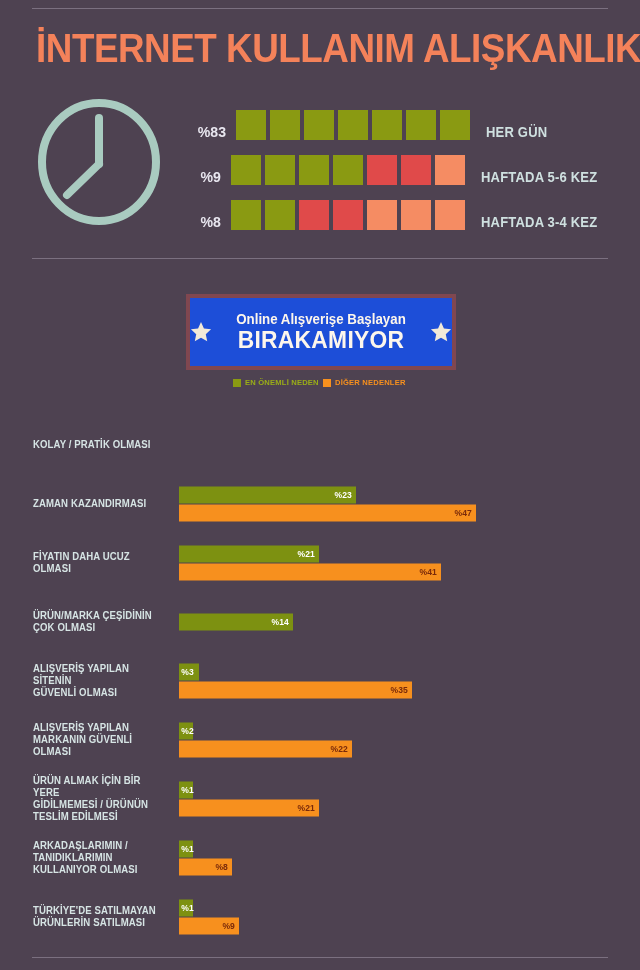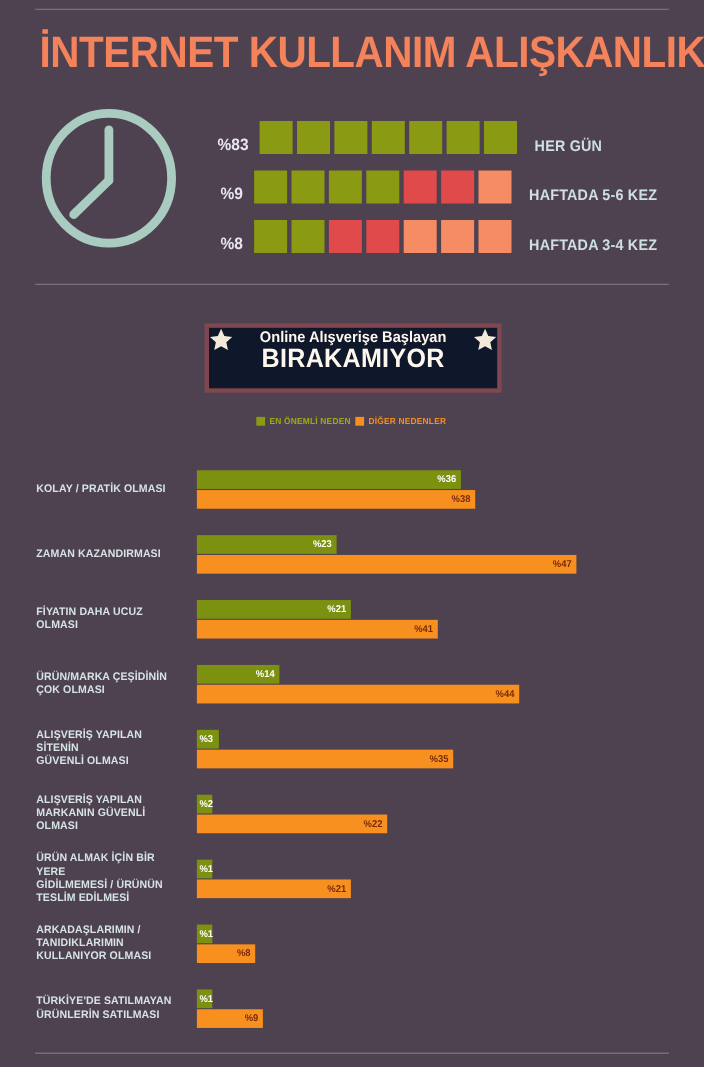--- a/index.html
+++ b/index.html
@@ -98,23 +98,24 @@
     transform-origin: left center;
     white-space: nowrap;
   }
 
   
   .banner {
     position: absolute;
     left: 190px;
     top: 298px;
     width: 262px;
-    height: 55px;
-    background: #0f172a;
+    height: 68px;
+    background: #1d4ed8;
     display: flex;
+    align-items: center;
     justify-content: center;
     box-shadow: 0 0 0 4px rgba(224,81,81,0.35);
   }
   .banner-star { width: 22px; height: 22px; flex: 0 0 22px; }
   .banner-text {
     flex: 1 1 auto;
     text-align: center;
     padding: 0 4px;
   }
   .banner-line1 {
@@ -306,63 +307,52 @@
     <div class="legend-item">
       <span class="legend-swatch orange"></span>
       <span class="legend-label orange">DİĞER NEDENLER</span>
     </div>
   </div>
 
   <div class="chart">
 
     <div class="bar-row">
       <div class="bar-label">KOLAY / PRATİK OLMASI</div>
-      <div class="bars">
-        <div class="bar green" style="width: 239.76px;">
-          <span class="bar-value">%36</span>
-        </div>
-        <div class="bar orange" style="width: 253.08px;">
-          <span class="bar-value">%38</span>
-        </div>
-      </div>
     </div>
 
     <div class="bar-row">
       <div class="bar-label">ZAMAN KAZANDIRMASI</div>
       <div class="bars">
-        <div class="bar green" style="width: 127px;">
+        <div class="bar green" style="width: 177px;">
           <span class="bar-value">%23</span>
         </div>
-        <div class="bar orange" style="width: 345px; padding-left: 20px;">
+        <div class="bar orange" style="width: 297px; padding-left: 20px;">
           <span class="bar-value">%47</span>
         </div>
       </div>
     </div>
 
     <div class="bar-row">
       <div class="bar-label">FİYATIN DAHA UCUZ OLMASI</div>
       <div class="bars">
         <div class="bar green" style="width: 139.86px;">
           <span class="bar-value">%21</span>
         </div>
-        <div class="bar orange" style="width: 219px;">
+        <div class="bar orange" style="width: 262px;">
           <span class="bar-value">%41</span>
         </div>
       </div>
     </div>
 
     <div class="bar-row">
       <div class="bar-label">ÜRÜN/MARKA ÇEŞİDİNİN
 ÇOK OLMASI</div>
       <div class="bars">
-        <div class="bar green" style="width: 75px;">
+        <div class="bar green" style="width: 114px;">
           <span class="bar-value">%14</span>
-        </div>
-        <div class="bar orange" style="width: 293.04px;">
-          <span class="bar-value">%44</span>
         </div>
       </div>
     </div>
 
     <div class="bar-row">
       <div class="bar-label">ALIŞVERİŞ YAPILAN SİTENİN
 GÜVENLİ OLMASI</div>
       <div class="bars">
         <div class="bar green tiny" style="width: 19.98px;">
           <span class="bar-value">%3</span>

